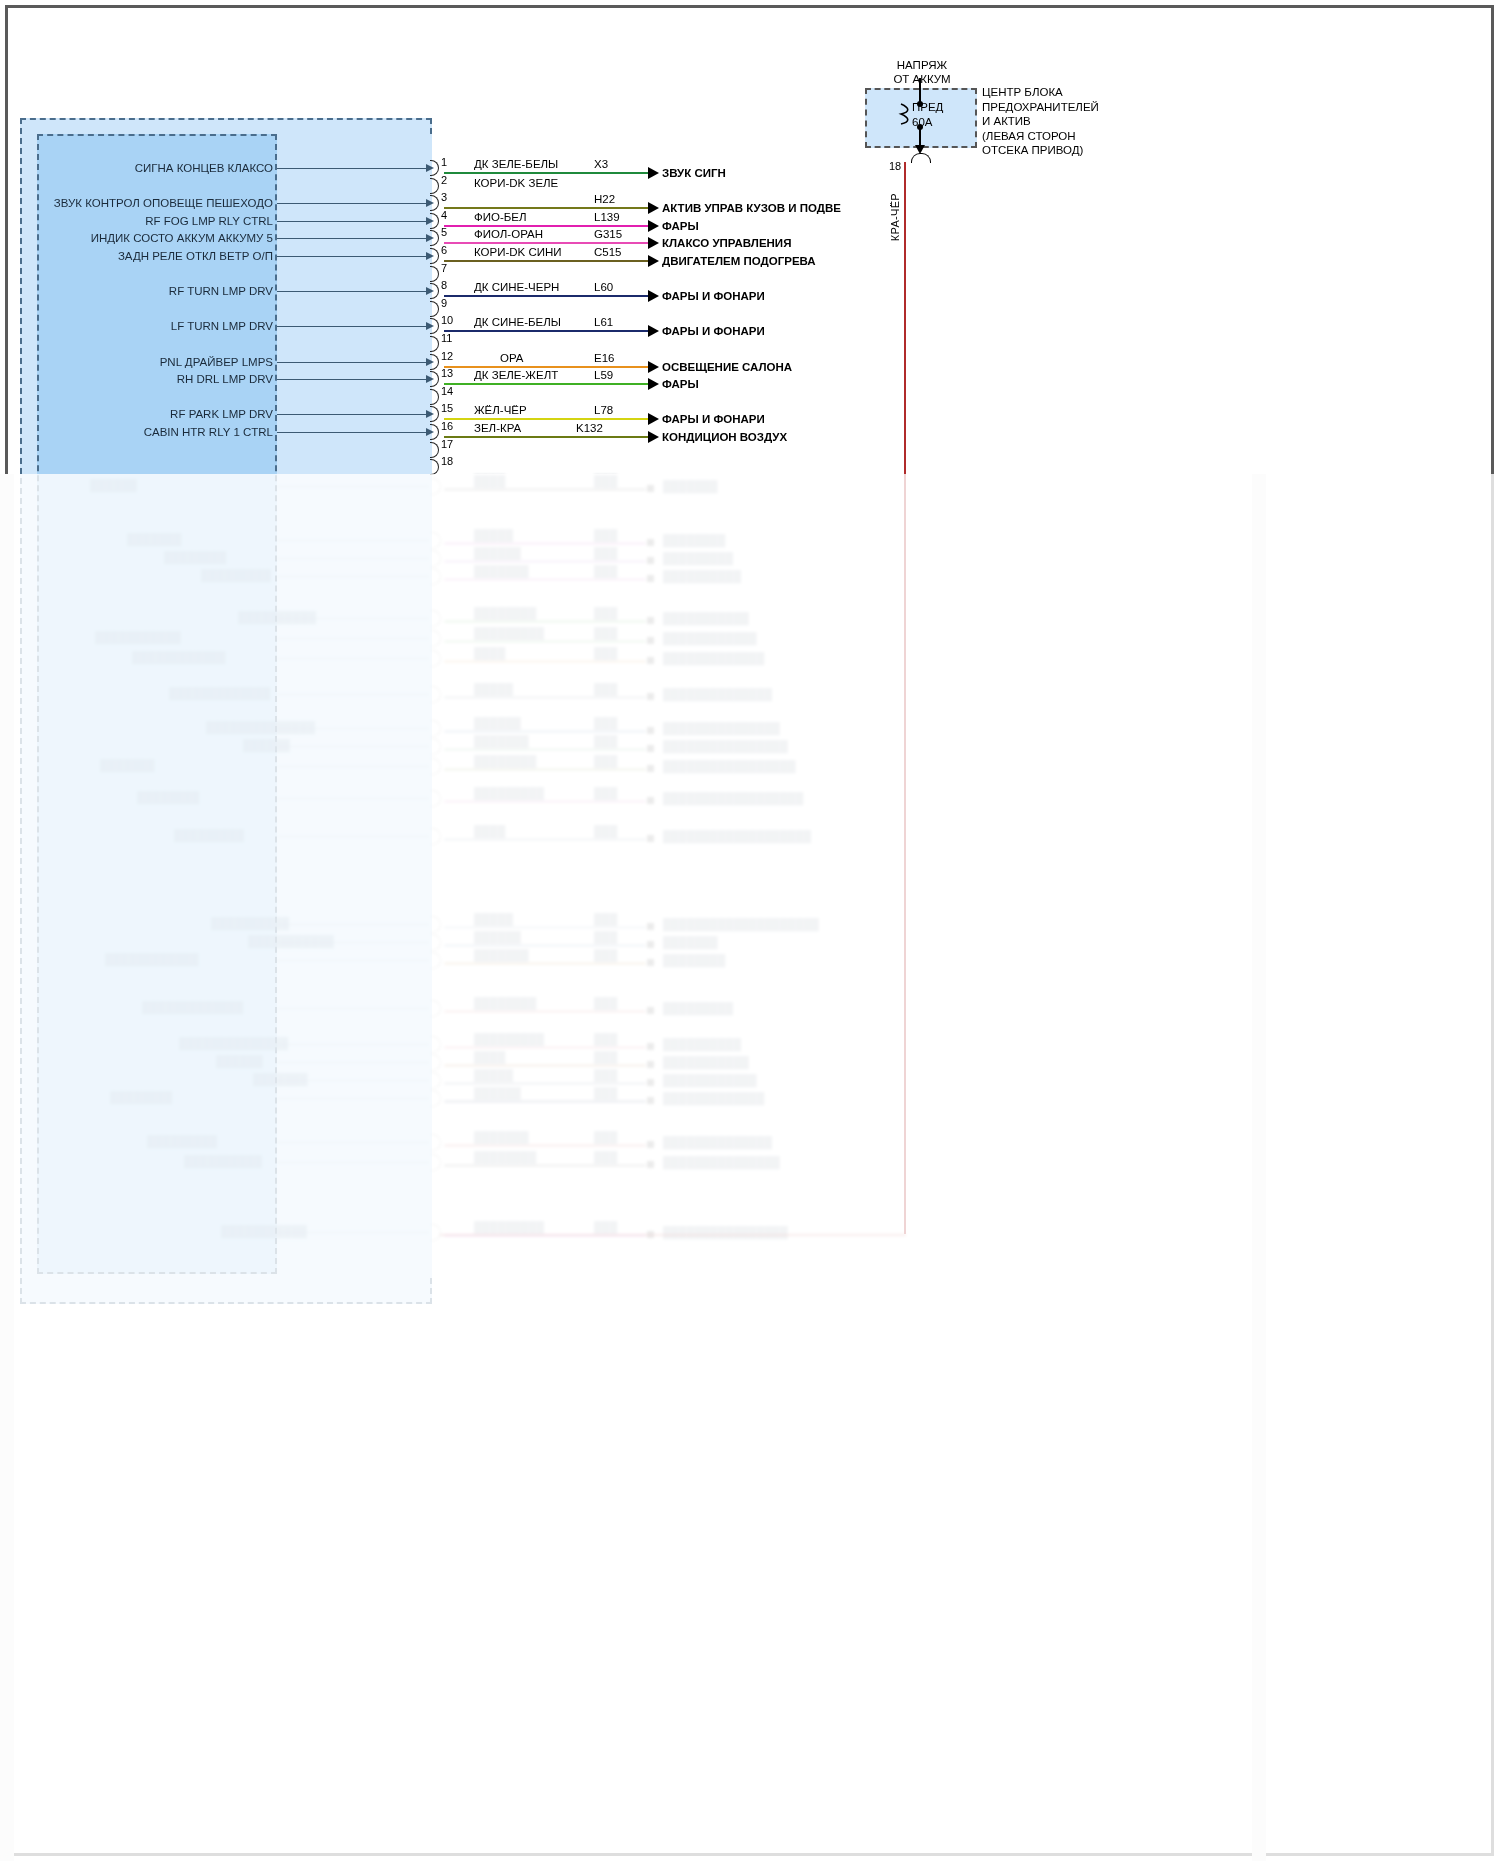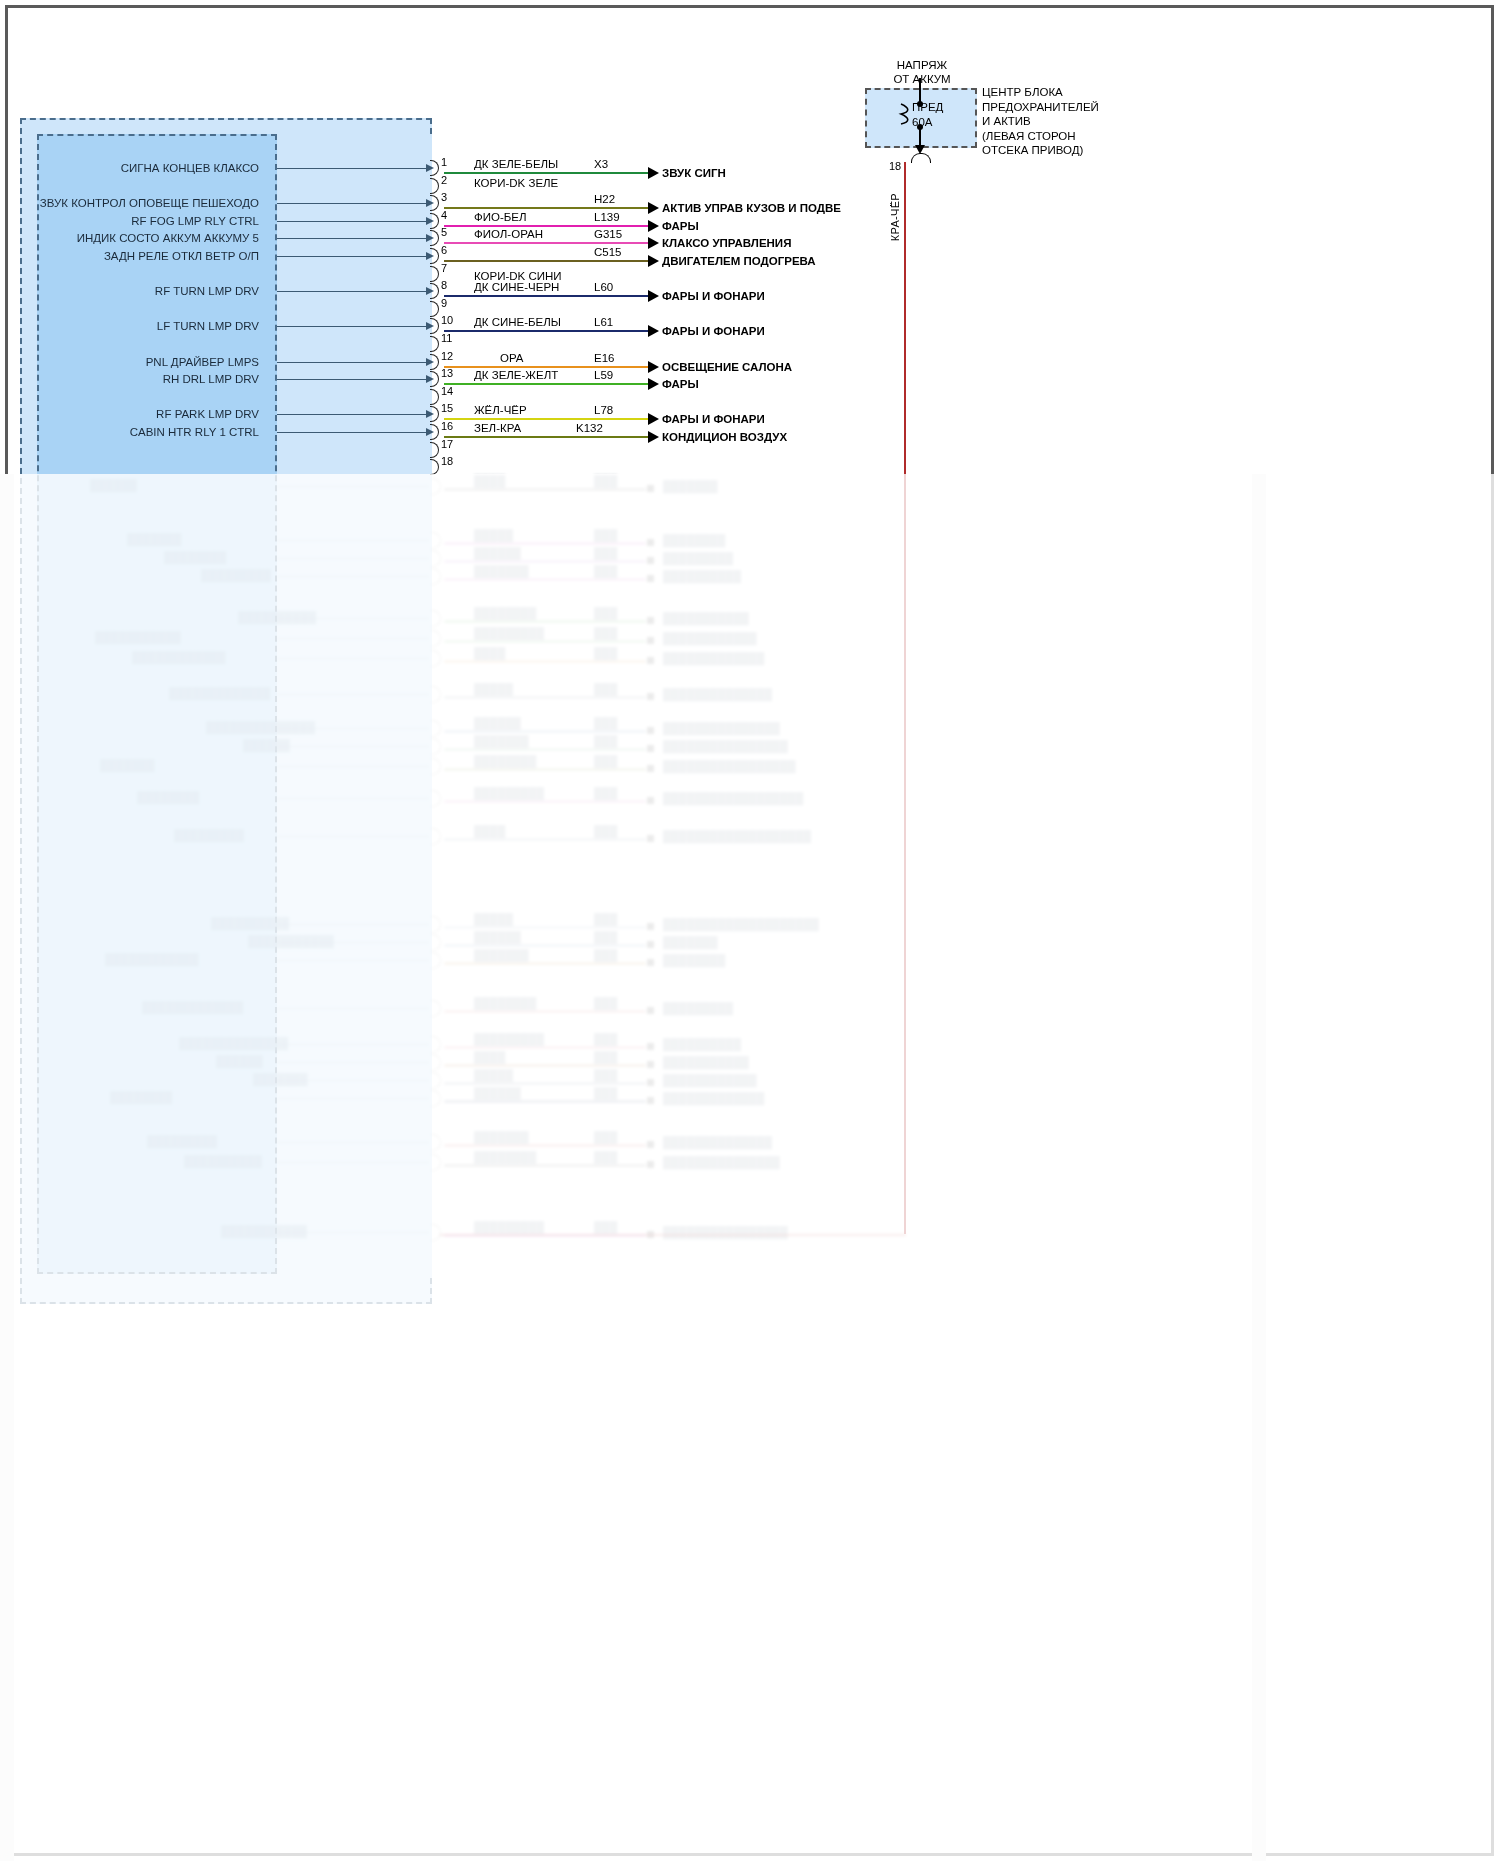--- a/index.html
+++ b/index.html
@@ -34,21 +34,21 @@
   .module-fill{
     position:absolute;left:277px;top:134px;width:155px;height:1140px;
     background:#cfe6fa;
   }
 
   
   .pin-label{
     position:absolute;right:0;text-align:right;
     font-size:11.5px;color:#1a2a3a;white-space:nowrap;
     transform:translateY(-50%);
-    padding-right:18px;
+    padding-right:4px;
   }
   .lead-line{
     position:absolute;height:0;border-top:1.3px solid #3c5a73;
   }
   .arrowhead-in{
     position:absolute;width:0;height:0;
     border-top:4.5px solid transparent;border-bottom:4.5px solid transparent;
     border-left:8px solid #3c5a73;transform:translateY(-50%);
   }
   .bracket{
@@ -204,21 +204,21 @@
       <div class="wire-name" style="left: 474px; top: 234.4px;">ФИОЛ-ОРАН</div>
       <div class="wire-code" style="left: 594px; top: 234.4px;">G315</div>
       <div class="arrowhead-out" style="left: 648px; top: 243.4px;"></div>
       <div class="dest" style="left: 662px; top: 243.4px;">КЛАКСО УПРАВЛЕНИЯ</div>
       <div class="bracket" style="left: 430px; top: 248px;"></div>
       <div class="pin-num" style="left: 441px; top: 250px;">6</div>
       <div class="pin-label" style="right: 1223px; top: 256px;">ЗАДН РЕЛЕ ОТКЛ ВЕТР О/П</div>
       <div class="lead-line" style="left: 277px; top: 256px; width: 151px;"></div>
       <div class="arrowhead-in" style="left: 426px; top: 256px;"></div>
       <div class="wire" style="left: 444px; top: 260px; width: 204px; border-top: 2.6px solid rgb(107, 96, 32);"></div>
-      <div class="wire-name" style="left: 474px; top: 252px; margin-top: 24px;">КОРИ-DK СИНИ</div>
+      <div class="wire-name" style="left: 474px; top: 252px;">КОРИ-DK СИНИ</div>
       <div class="wire-code" style="left: 594px; top: 252px;">C515</div>
       <div class="arrowhead-out" style="left: 648px; top: 261px;"></div>
       <div class="dest" style="left: 662px; top: 261px;">ДВИГАТЕЛЕМ ПОДОГРЕВА</div>
       <div class="bracket" style="left: 430px; top: 265.6px;"></div>
       <div class="pin-num" style="left: 441px; top: 267.6px;">7</div>
       <div class="bracket" style="left: 430px; top: 283.2px;"></div>
       <div class="pin-num" style="left: 441px; top: 285.2px;">8</div>
       <div class="pin-label" style="right: 1223px; top: 291.2px;">RF TURN LMP DRV</div>
       <div class="lead-line" style="left: 277px; top: 291.2px; width: 151px;"></div>
       <div class="arrowhead-in" style="left: 426px; top: 291.2px;"></div>

